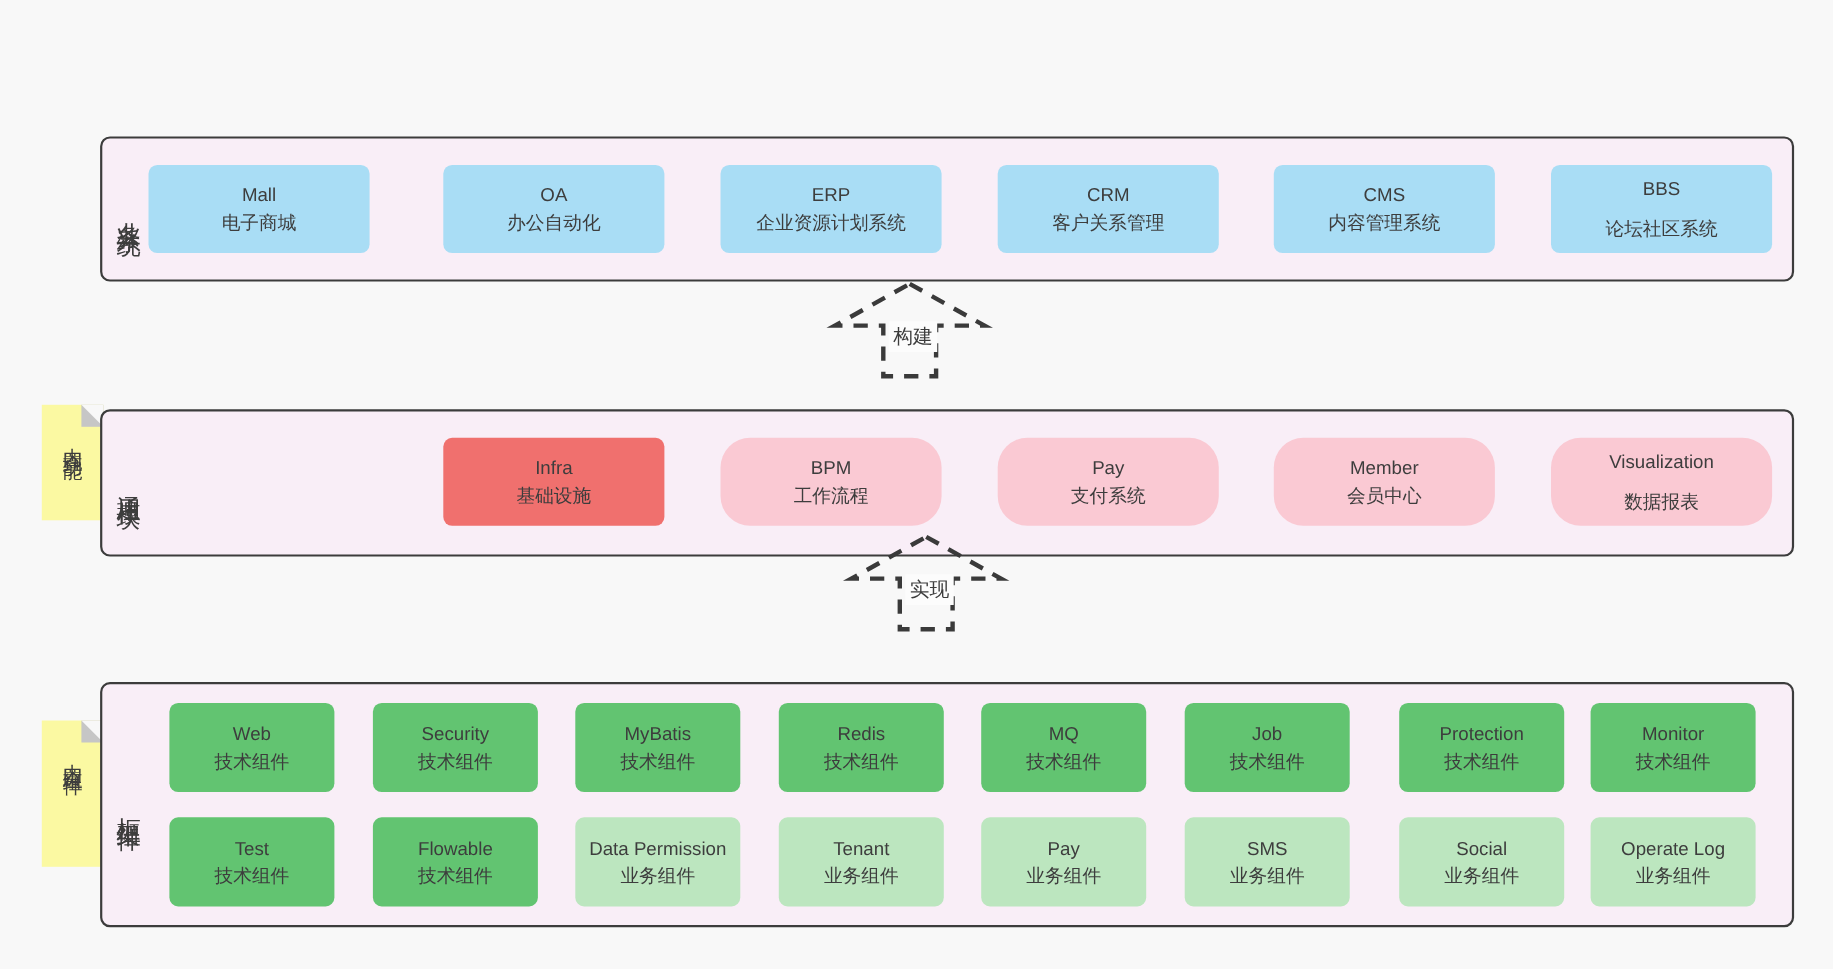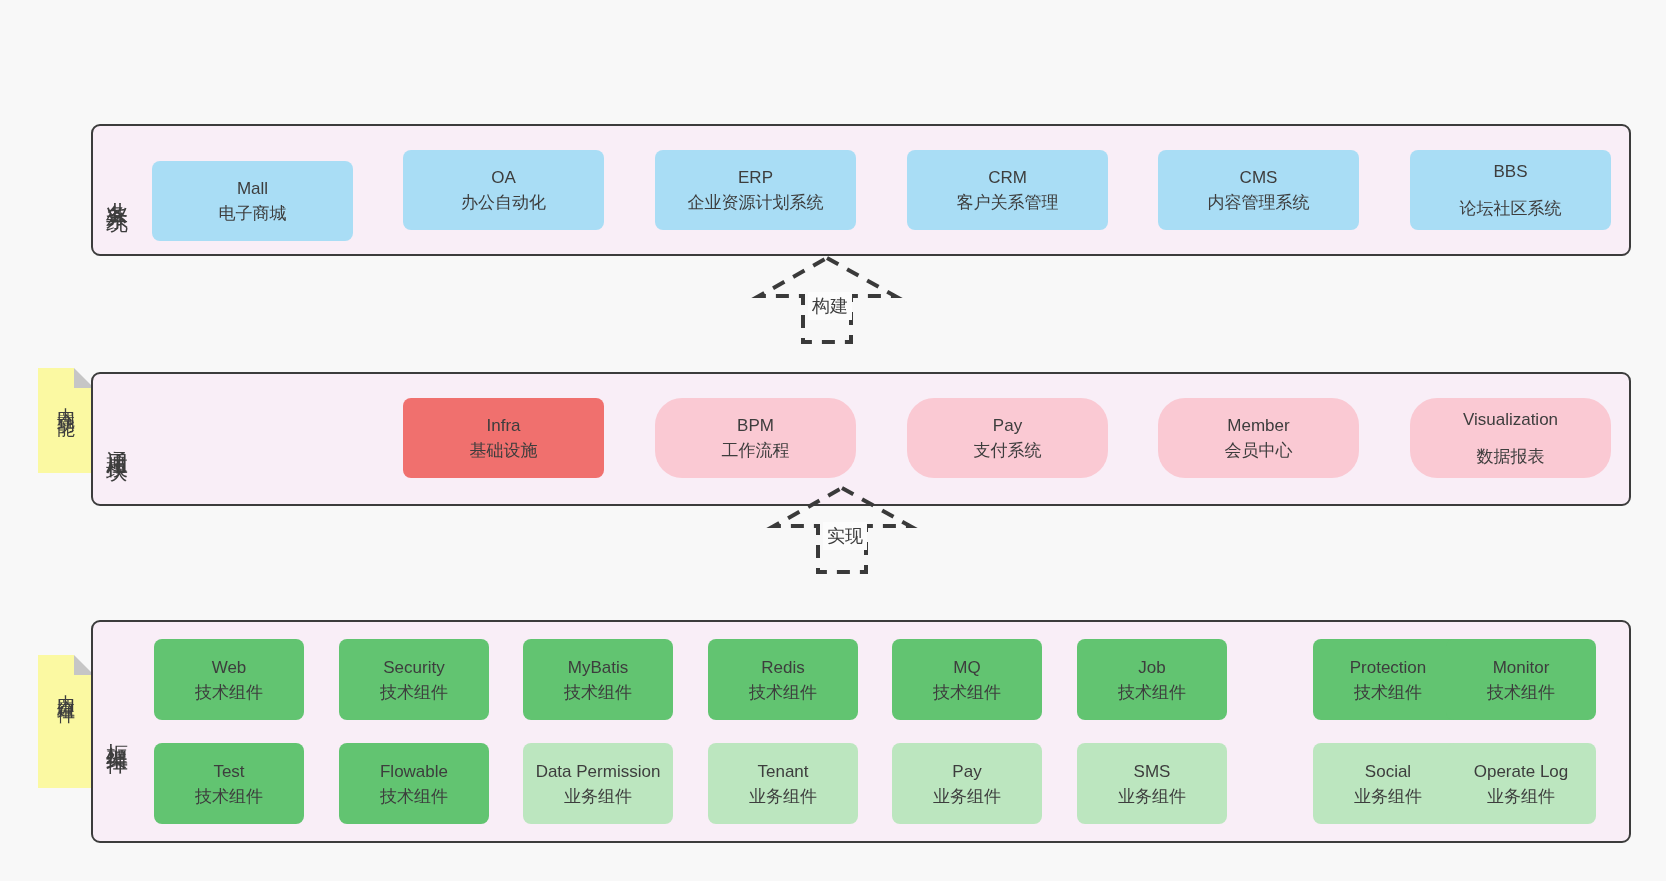--- a/index.html
+++ b/index.html
@@ -40,24 +40,24 @@
   .box.big{width:201px;height:80px;top:24px;}
   .box.small{width:150px;height:81px;}
   .row1{top:17px;} .row2{top:121px;}
   .small .en{max-width:128px;}
   .blue{background:#a9ddf5;}
   .red{background:#f0706e;}
   .pink{background:#fac9d3;border-radius:27px;}
   .gdark{background:#62c471;}
   .glight{background:#bce6bf;}
   
-  .bp0{left:59px;margin-top:11px;} .bp1{left:310px;} .bp2{left:562px;} .bp3{left:814px;} .bp4{left:1065px;} .bp5{left:1317px;gap:12px;}
+  .bp0{left:42px;} .bp1{left:310px;} .bp2{left:562px;} .bp3{left:814px;} .bp4{left:1065px;} .bp5{left:1317px;gap:12px;}
   
   .sp0{left:61px;} .sp1{left:246px;} .sp2{left:430px;} .sp3{left:615px;}
-  .sp4{left:799px;} .sp5{left:984px;} .sp6{left:1220px;} .sp7{left:1353px;}
+  .sp4{left:799px;} .sp5{left:984px;} .sp6{left:1179px;} .sp7{left:1353px;}
   
   .arrow{position:absolute;width:160px;height:95px;}
   #arrow-build{left:750px;top:252px;}
   #arrow-implement{left:765px;top:482px;}
   .arrow polygon{fill:none;stroke:#3a3a3a;stroke-width:4;stroke-dasharray:13 10;}
   .arrow-label{
     position:absolute;left:50%;top:54px;transform:translate(-50%,-50%);
     background:#fcfcfc;padding:2px 4px;font-size:18px;white-space:nowrap;
   }
 </style>

